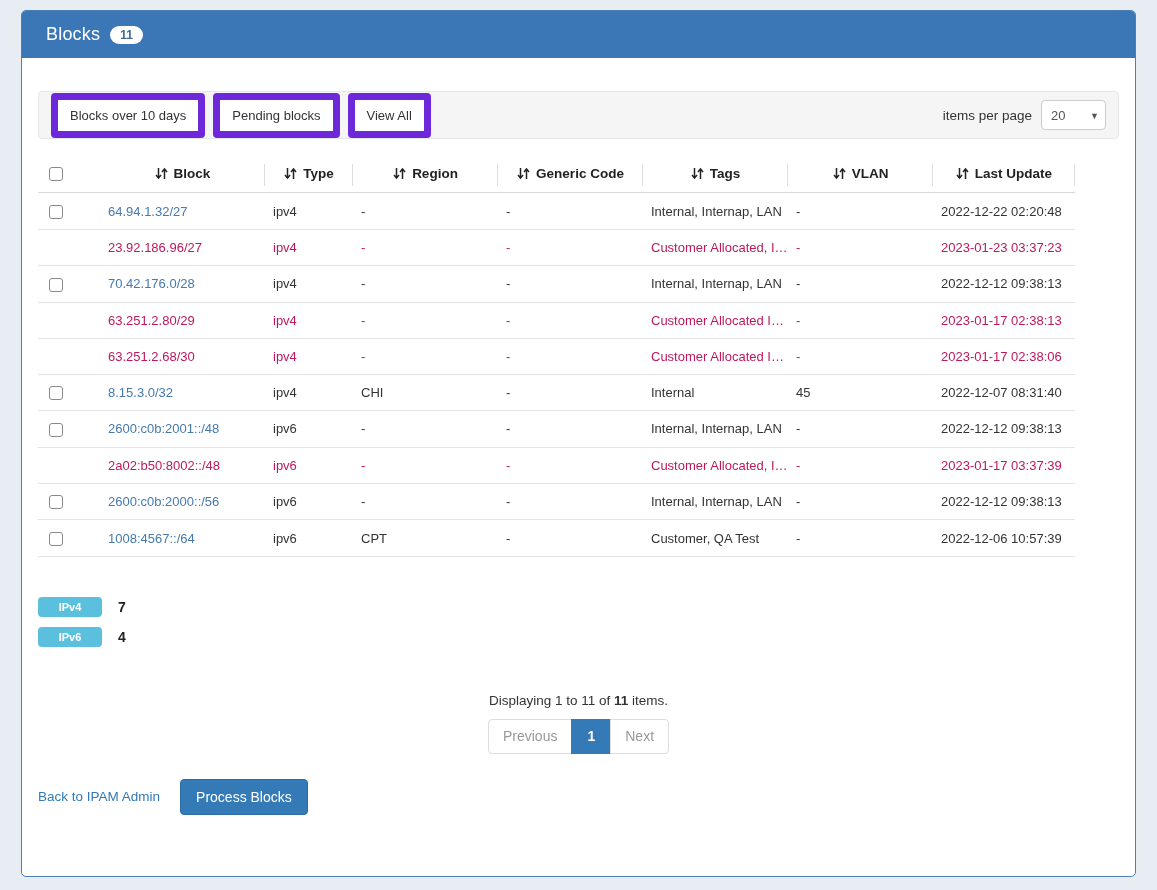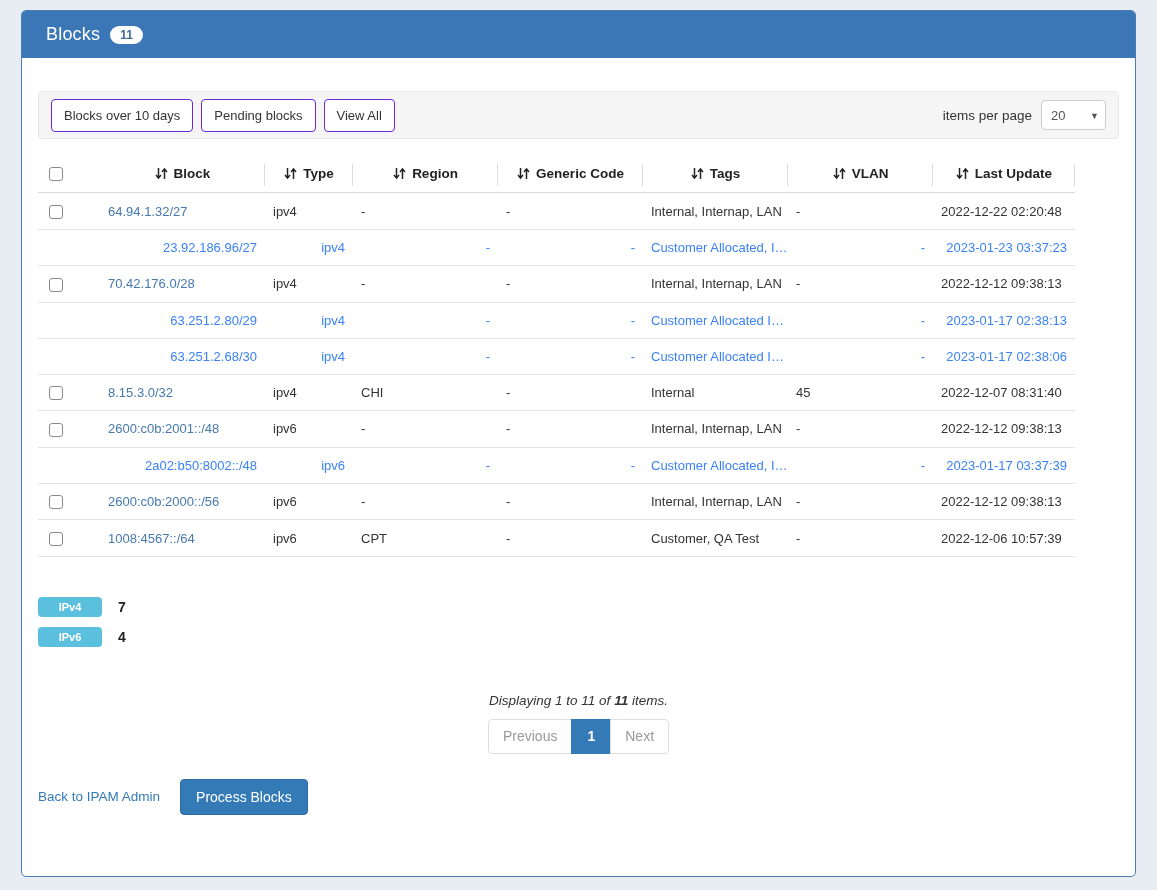--- a/index.html
+++ b/index.html
@@ -51,21 +51,21 @@
     border-radius: 4px;
     padding: 7px 12px;
     height: 48px;
     display: flex;
     align-items: center;
     justify-content: space-between;
   }
   .btn-group { display: flex; gap: 8px; }
   .btn {
     background: #fff;
-    border: 1px solid #6d28d9;
+    border: 7px solid #6d28d9;
     border-radius: 4px;
     color: #333;
     font-size: 13px;
     padding: 8px 12px;
     font-family: inherit;
     cursor: pointer;
   }
   .per-page { display: flex; align-items: center; gap: 9px; }
   .per-page-label { font-size: 13.5px; color: #333; }
   .select-wrap { position: relative; }
@@ -114,21 +114,21 @@
   }
   thead th .th-inner { display: flex; align-items: center; gap: 6px; justify-content: center; }
   tbody td {
     padding: 10px 8px;
     border-bottom: 1px solid #e4e4e4;
     font-size: 13px;
     color: #333;
     white-space: nowrap;
     overflow: hidden;
   }
-  tr.muted td, tr.muted td a { color: #3b82f6; text-align: right; }
+  tr.muted td, tr.muted td a { color: #be185d; }
   td a, .block-link { color: var(--link-color, #4679ae); text-decoration: none; }
   .cb {
     appearance: none;
     -webkit-appearance: none;
     width: 14px; height: 14px;
     border: 1.5px solid #8a8a8a;
     border-radius: 3px;
     background: #fff;
     cursor: pointer;
     display: inline-block;
@@ -147,21 +147,21 @@
     background: var(--info-color, #5bc0de);
     color: #fff;
     font-weight: bold;
     font-size: 11px;
     padding: 4px 0;
     border-radius: 4px;
   }
   .summary-count { margin-left: 16px; font-weight: bold; font-size: 14px; color: #222; }
 
   
-  .displaying { text-align: center; margin-top: 46px; font-size: 13.5px; color: #333; font-style: italic; }
+  .displaying { text-align: center; margin-top: 46px; font-size: 13.5px; color: #333; }
   .displaying b { font-weight: bold; }
   .pagination { display: flex; justify-content: center; margin-top: 11px; }
   .pagination .page-item {
     border: 1px solid #ddd;
     background: #fff;
     color: #999;
     font-size: 14px;
     padding: 8px 14px;
     margin-left: -1px;
     cursor: pointer;

